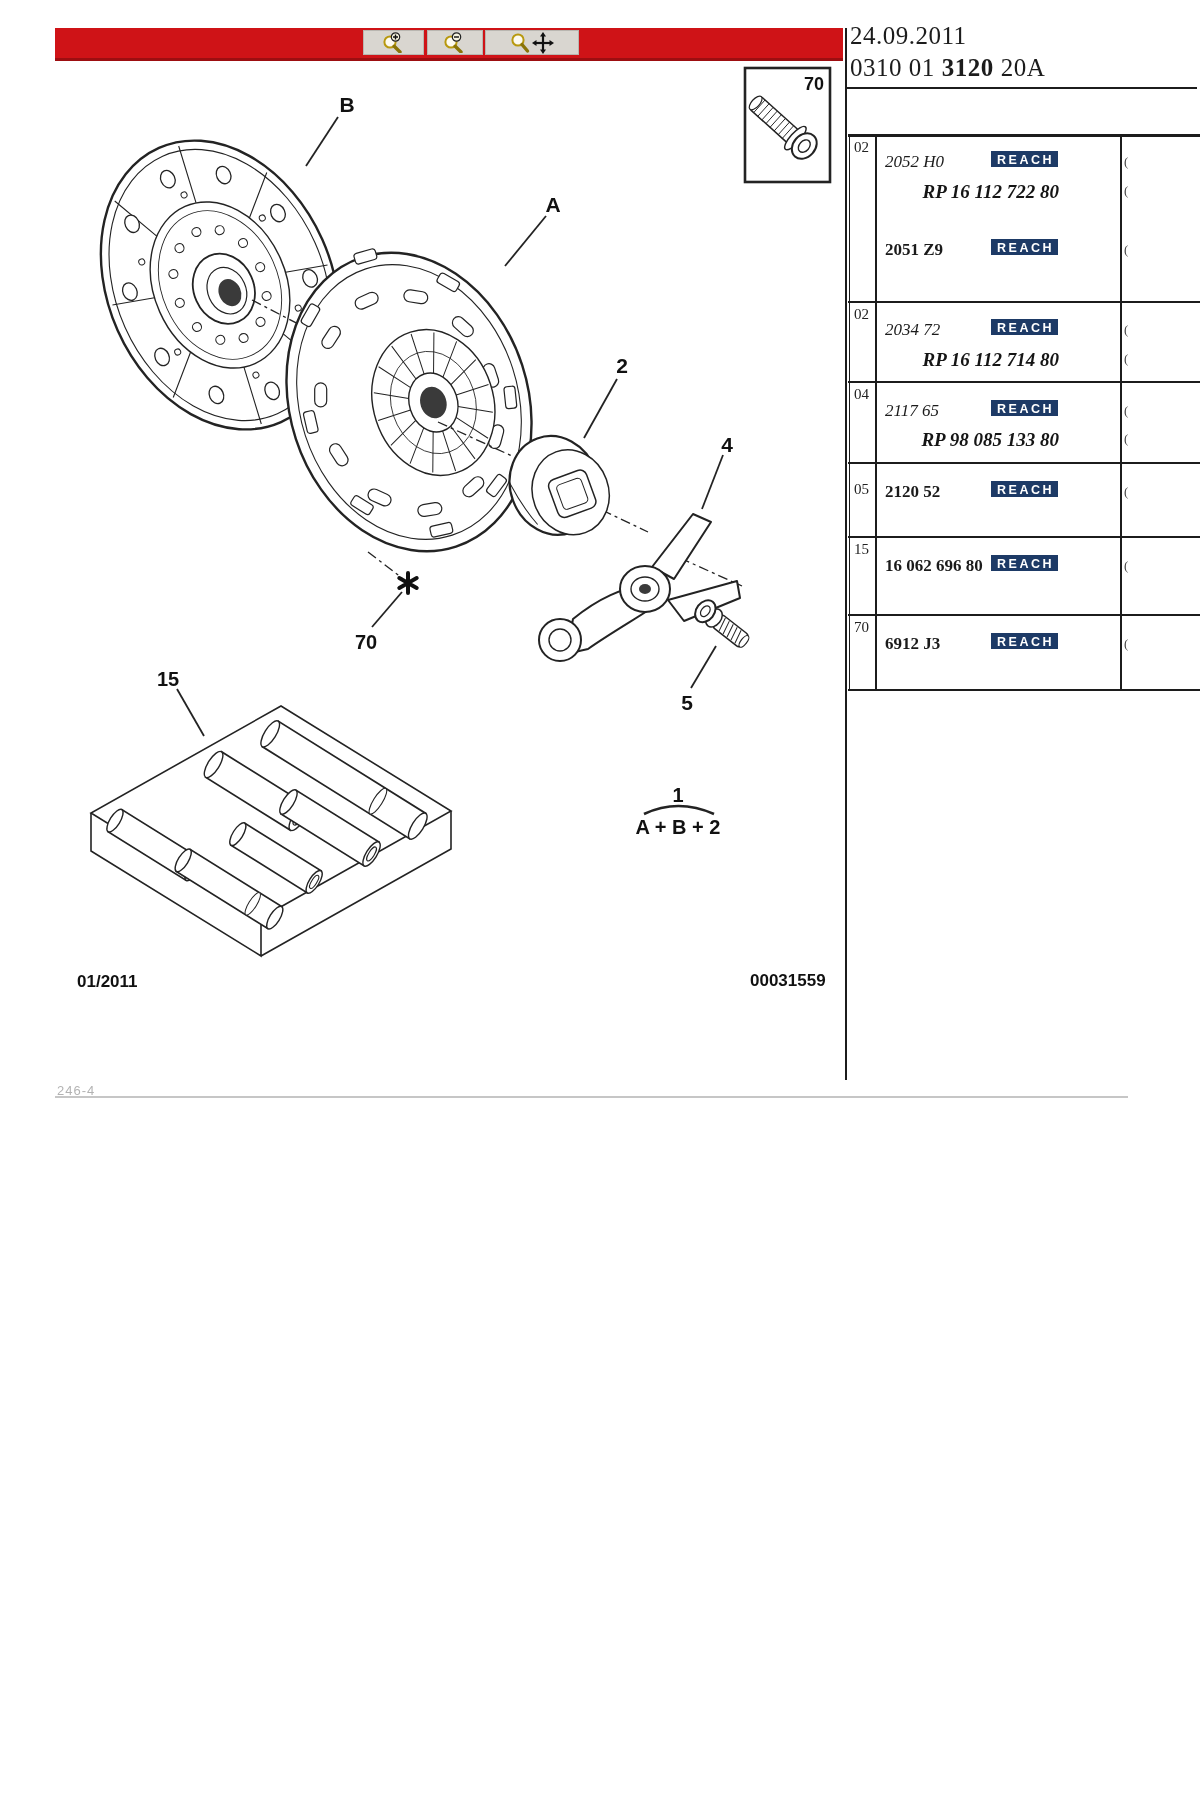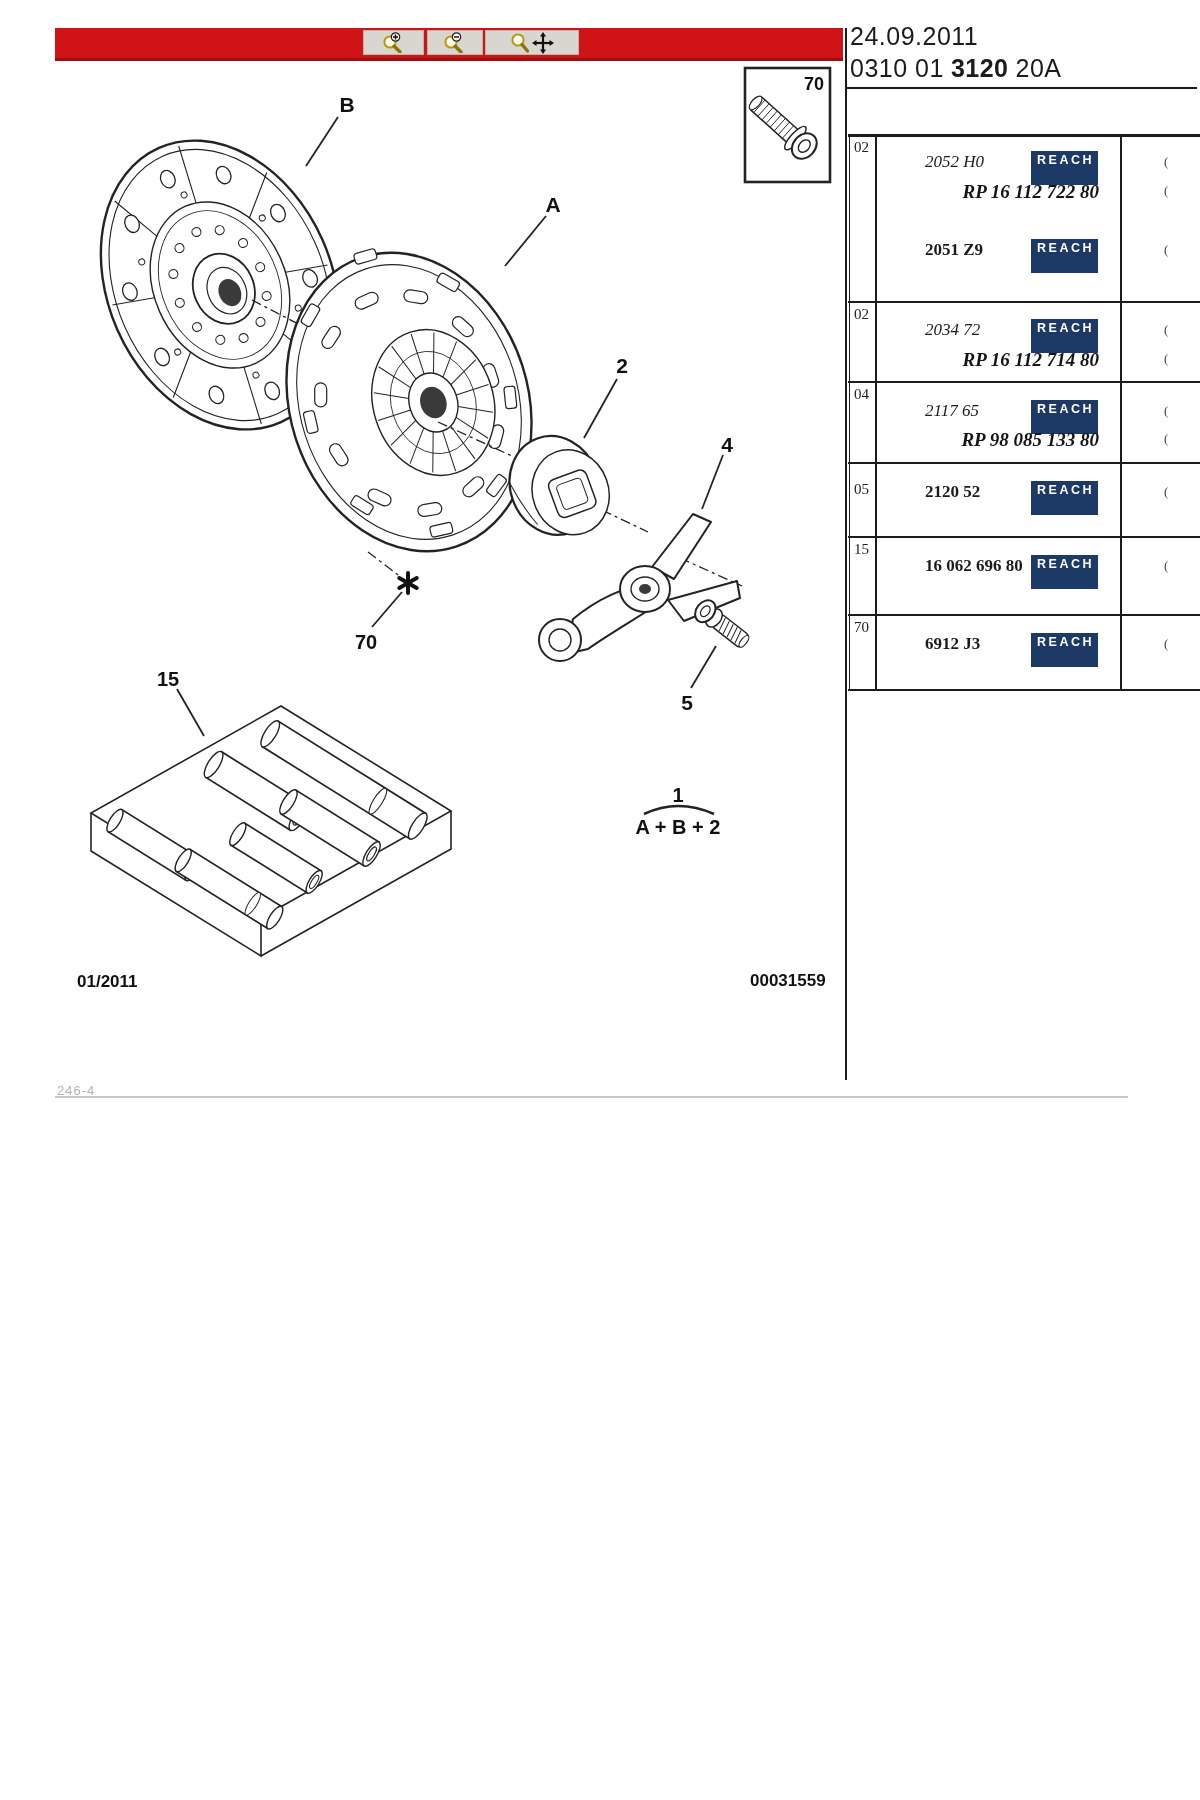--- a/index.html
+++ b/index.html
@@ -5,33 +5,33 @@
   html,body{margin:0;padding:0;background:#fff;}
   #page{position:relative;width:1200px;height:1800px;background:#ffffff;overflow:hidden;
         font-family:"Liberation Serif", serif;color:#1c1c1c;}
   .abs{position:absolute;}
   
   #toolbar{position:absolute;left:55px;top:28px;width:788px;height:30px;background:#cf1317;
            border-bottom:3px solid #9d0e11;z-index:5;}
   .tbtn{position:absolute;top:2px;height:23px;background:#d9d6d0;border:1px solid #b9b6b0;
         display:flex;align-items:center;justify-content:center;cursor:pointer;}
   
-  .hdr-serif{font-family:Liberation Sans, sans-serif;font-size:25px;letter-spacing:.5px;}
+  .hdr-serif{font-family:Liberation Serif, serif;font-size:25px;letter-spacing:.5px;}
   
   .vline,.hline{position:absolute;background:#1c1c1c;}
   
   .ref-num{position:absolute;left:848px;width:27px;text-align:center;font-size:15px;
            font-family:"Liberation Serif",serif;color:#222;}
-  .tline{position:absolute;left:848px;width:293px;height:24px;margin-left:40px;}
+  .tline{position:absolute;left:848px;width:293px;height:24px;}
   .code{position:absolute;left:37px;top:0;font-size:17px;white-space:pre;color:#1b1b1b;}
   .code.it{font-style:italic;font-weight:normal;}
   .code.bd{font-weight:bold;}
   .reach{position:absolute;right:83px;top:-1px;background:#1d3a66;color:#fff;
          font-family:"Liberation Sans",sans-serif;font-weight:bold;font-size:12.5px;
-         letter-spacing:2.5px;padding:2px 4px 18px 6px;line-height:14px;cursor:pointer;}
+         letter-spacing:2.5px;padding:2px 4px 0 6px;line-height:14px;cursor:pointer;}
   .rp{position:absolute;right:82px;top:0;font-size:19px;font-weight:bold;font-style:italic;
       white-space:pre;color:#151515;}
   .cut{position:absolute;left:276px;top:2px;font-size:13px;color:#444;}
   
   .dfoot{position:absolute;font-family:"Liberation Sans",sans-serif;font-weight:bold;
          font-size:17px;color:#111;}
   #fragment{position:absolute;left:57px;top:1083px;font-size:13px;color:#8a8a8a;opacity:.65;
             font-family:"Liberation Sans",sans-serif;letter-spacing:1px;}
   svg text{font-family:"Liberation Sans",sans-serif;font-weight:bold;fill:#111;}
   #artwork{position:absolute;left:0;top:0;z-index:1;}

